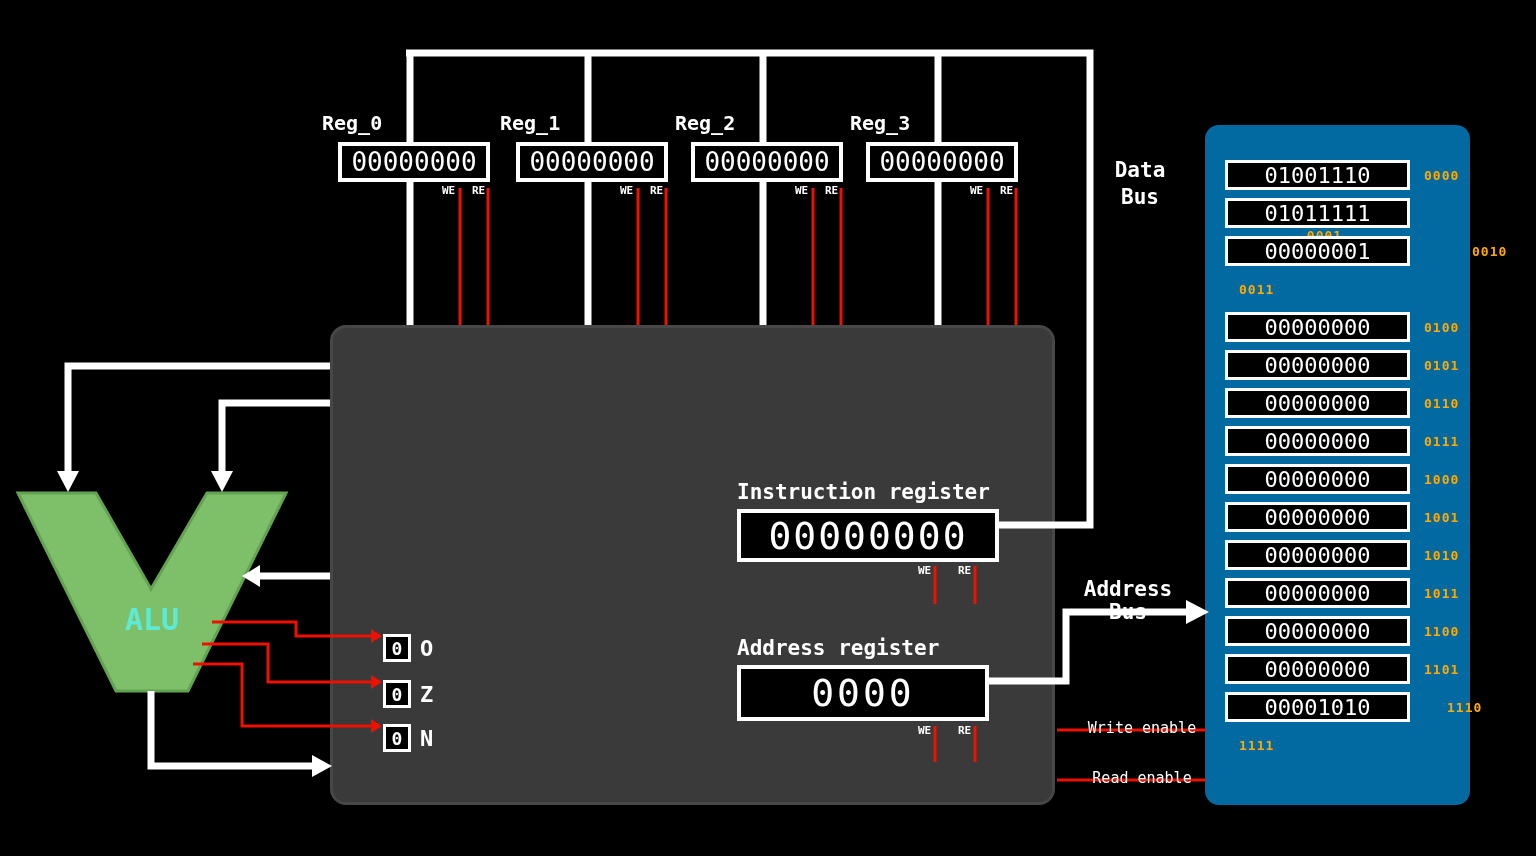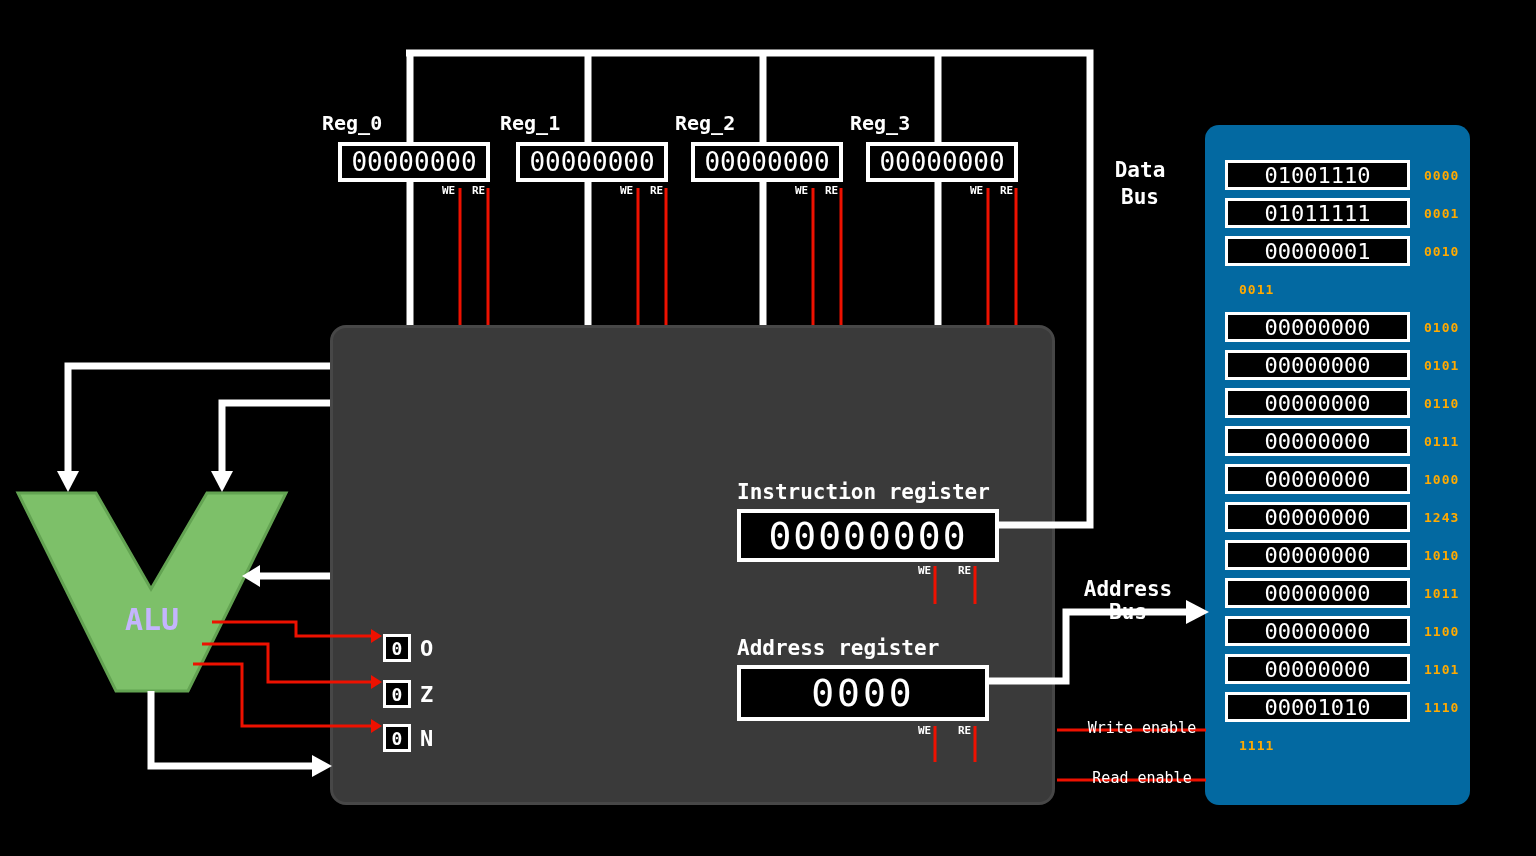--- a/index.html
+++ b/index.html
@@ -51,21 +51,21 @@
 
   .flag { position:absolute; left:383px; display:flex; align-items:center; gap:9px; }
   .flag-box {
     width:28px; height:28px; border:3px solid #fff; background:#000;
     display:flex; align-items:center; justify-content:center; font-size:18px; font-weight:bold;
   }
   .flag-name { font-size:22px; font-weight:bold; }
 
   .alu-label {
     position:absolute; left:104px; top:590px; width:96px; text-align:center;
-    font-size:30px; font-weight:bold; color:#c4b5fd;
+    font-size:30px; font-weight:bold; color:#5eead4;
   }
 
   .bus-label {
     position:absolute; white-space:pre-line; text-align:center;
     font-size:21px; font-weight:bold; line-height:1.3;
   }
   .databus-label { left:1098px; top:145px; width:84px; }
   .addressbus-label { left:1074px; top:566px; width:108px; line-height:1.1; }
   .enable-label { position:absolute; font-size:15px; }
   .we-enable { left:1078px; top:707px; width:128px; text-align:center; }
@@ -78,28 +78,28 @@
 
 <div class="memory">
   <div>
   <div class="mem-row" style="top: 35px;">
     <div class="mem-cell">
       <span>01001110</span>
     </div>
     <div class="mem-addr">0000</div>
   </div>
 
-  <div class="mem-row" style="top: 73px;">
+  <div class="mem-row" style="top: 73px; flex-direction: column;">
     <div class="mem-cell">
       <span>01011111</span>
     </div>
     <div class="mem-addr">0001</div>
   </div>
 
-  <div class="mem-row" style="top: 111px;">
+  <div class="mem-row" style="top: 111px; gap: 48px;">
     <div class="mem-cell">
       <span>00000001</span>
     </div>
     <div class="mem-addr">0010</div>
   </div>
 
   <div class="mem-row" style="top: 149px;">
     <div class="mem-addr">0011</div>
   </div>
 
@@ -135,21 +135,21 @@
     <div class="mem-cell">
       <span>00000000</span>
     </div>
     <div class="mem-addr">1000</div>
   </div>
 
   <div class="mem-row" style="top: 377px;">
     <div class="mem-cell">
       <span>00000000</span>
     </div>
-    <div class="mem-addr">1243</div>
+    <div class="mem-addr">1001</div>
   </div>
 
   <div class="mem-row" style="top: 415px;">
     <div class="mem-cell">
       <span>00000000</span>
     </div>
     <div class="mem-addr">1010</div>
   </div>
 
   <div class="mem-row" style="top: 453px;">
@@ -166,21 +166,21 @@
     <div class="mem-addr">1100</div>
   </div>
 
   <div class="mem-row" style="top: 529px;">
     <div class="mem-cell">
       <span>00000000</span>
     </div>
     <div class="mem-addr">1101</div>
   </div>
 
-  <div class="mem-row" style="top: 567px;">
+  <div class="mem-row" style="top: 567px; gap: 23px;">
     <div class="mem-cell">
       <span>00001010</span>
     </div>
     <div class="mem-addr">1110</div>
   </div>
 
   <div class="mem-row" style="top: 605px;">
     <div class="mem-addr">1111</div>
   </div>
 </div>

